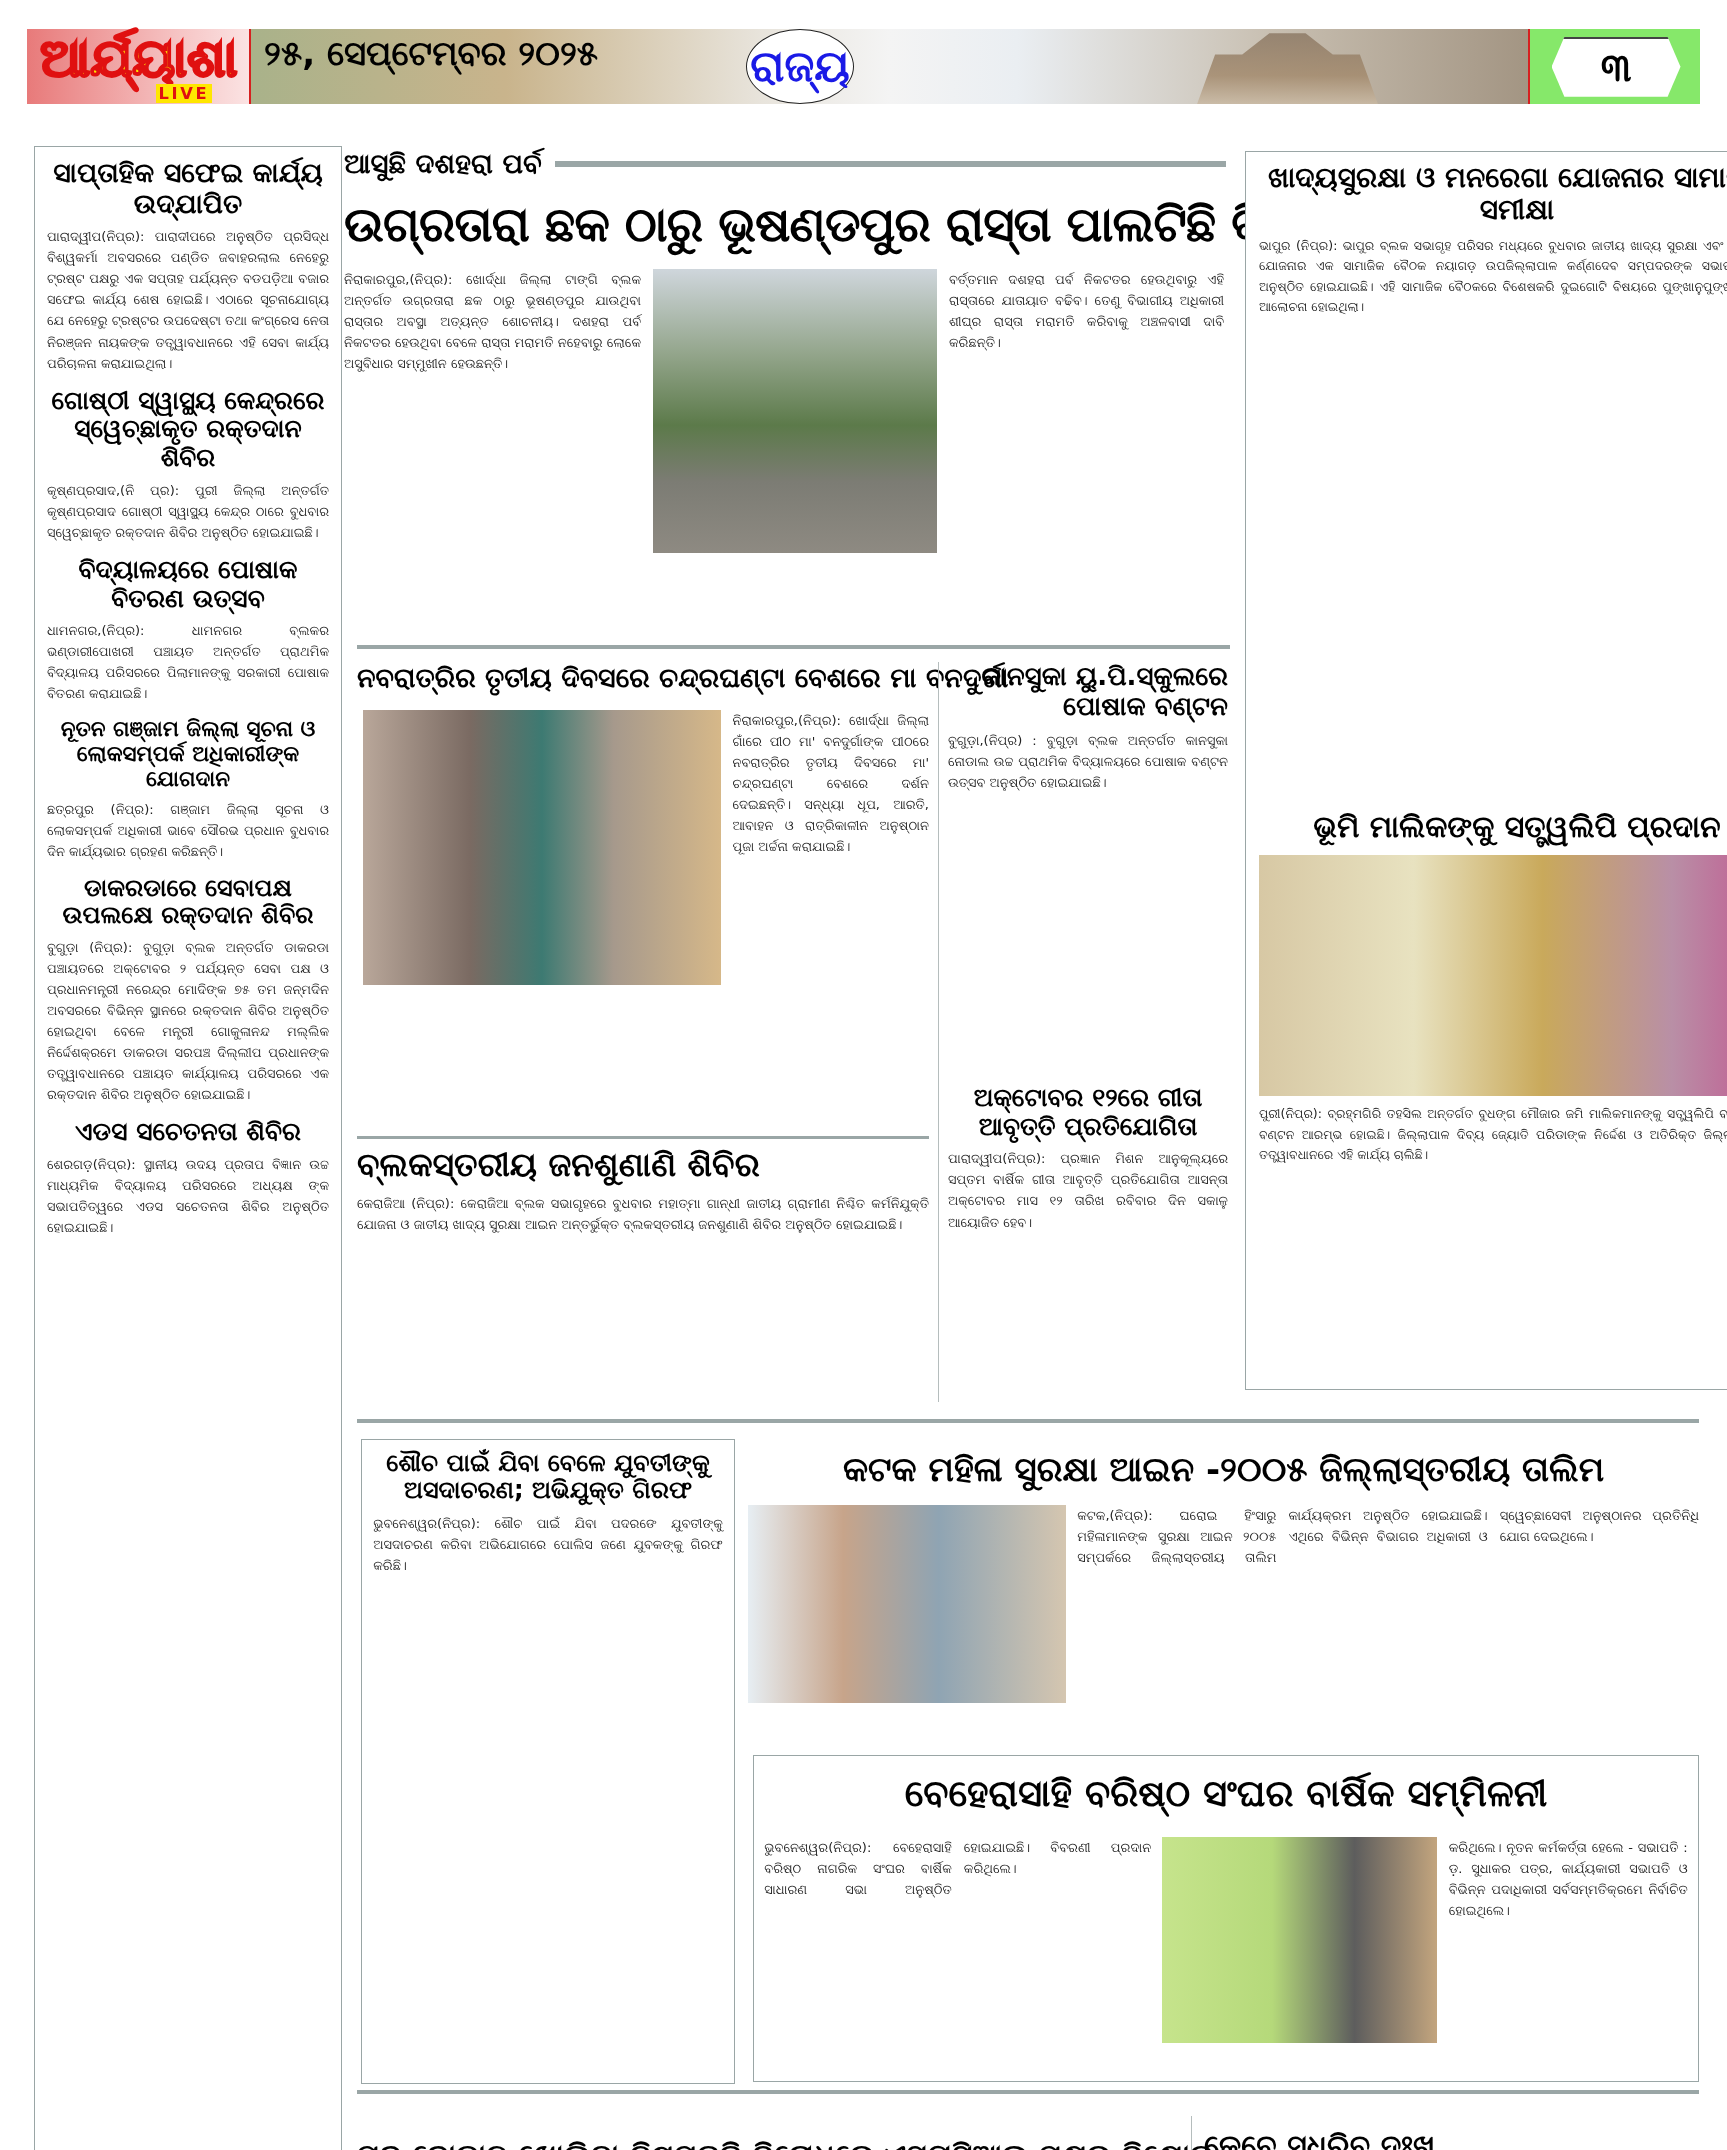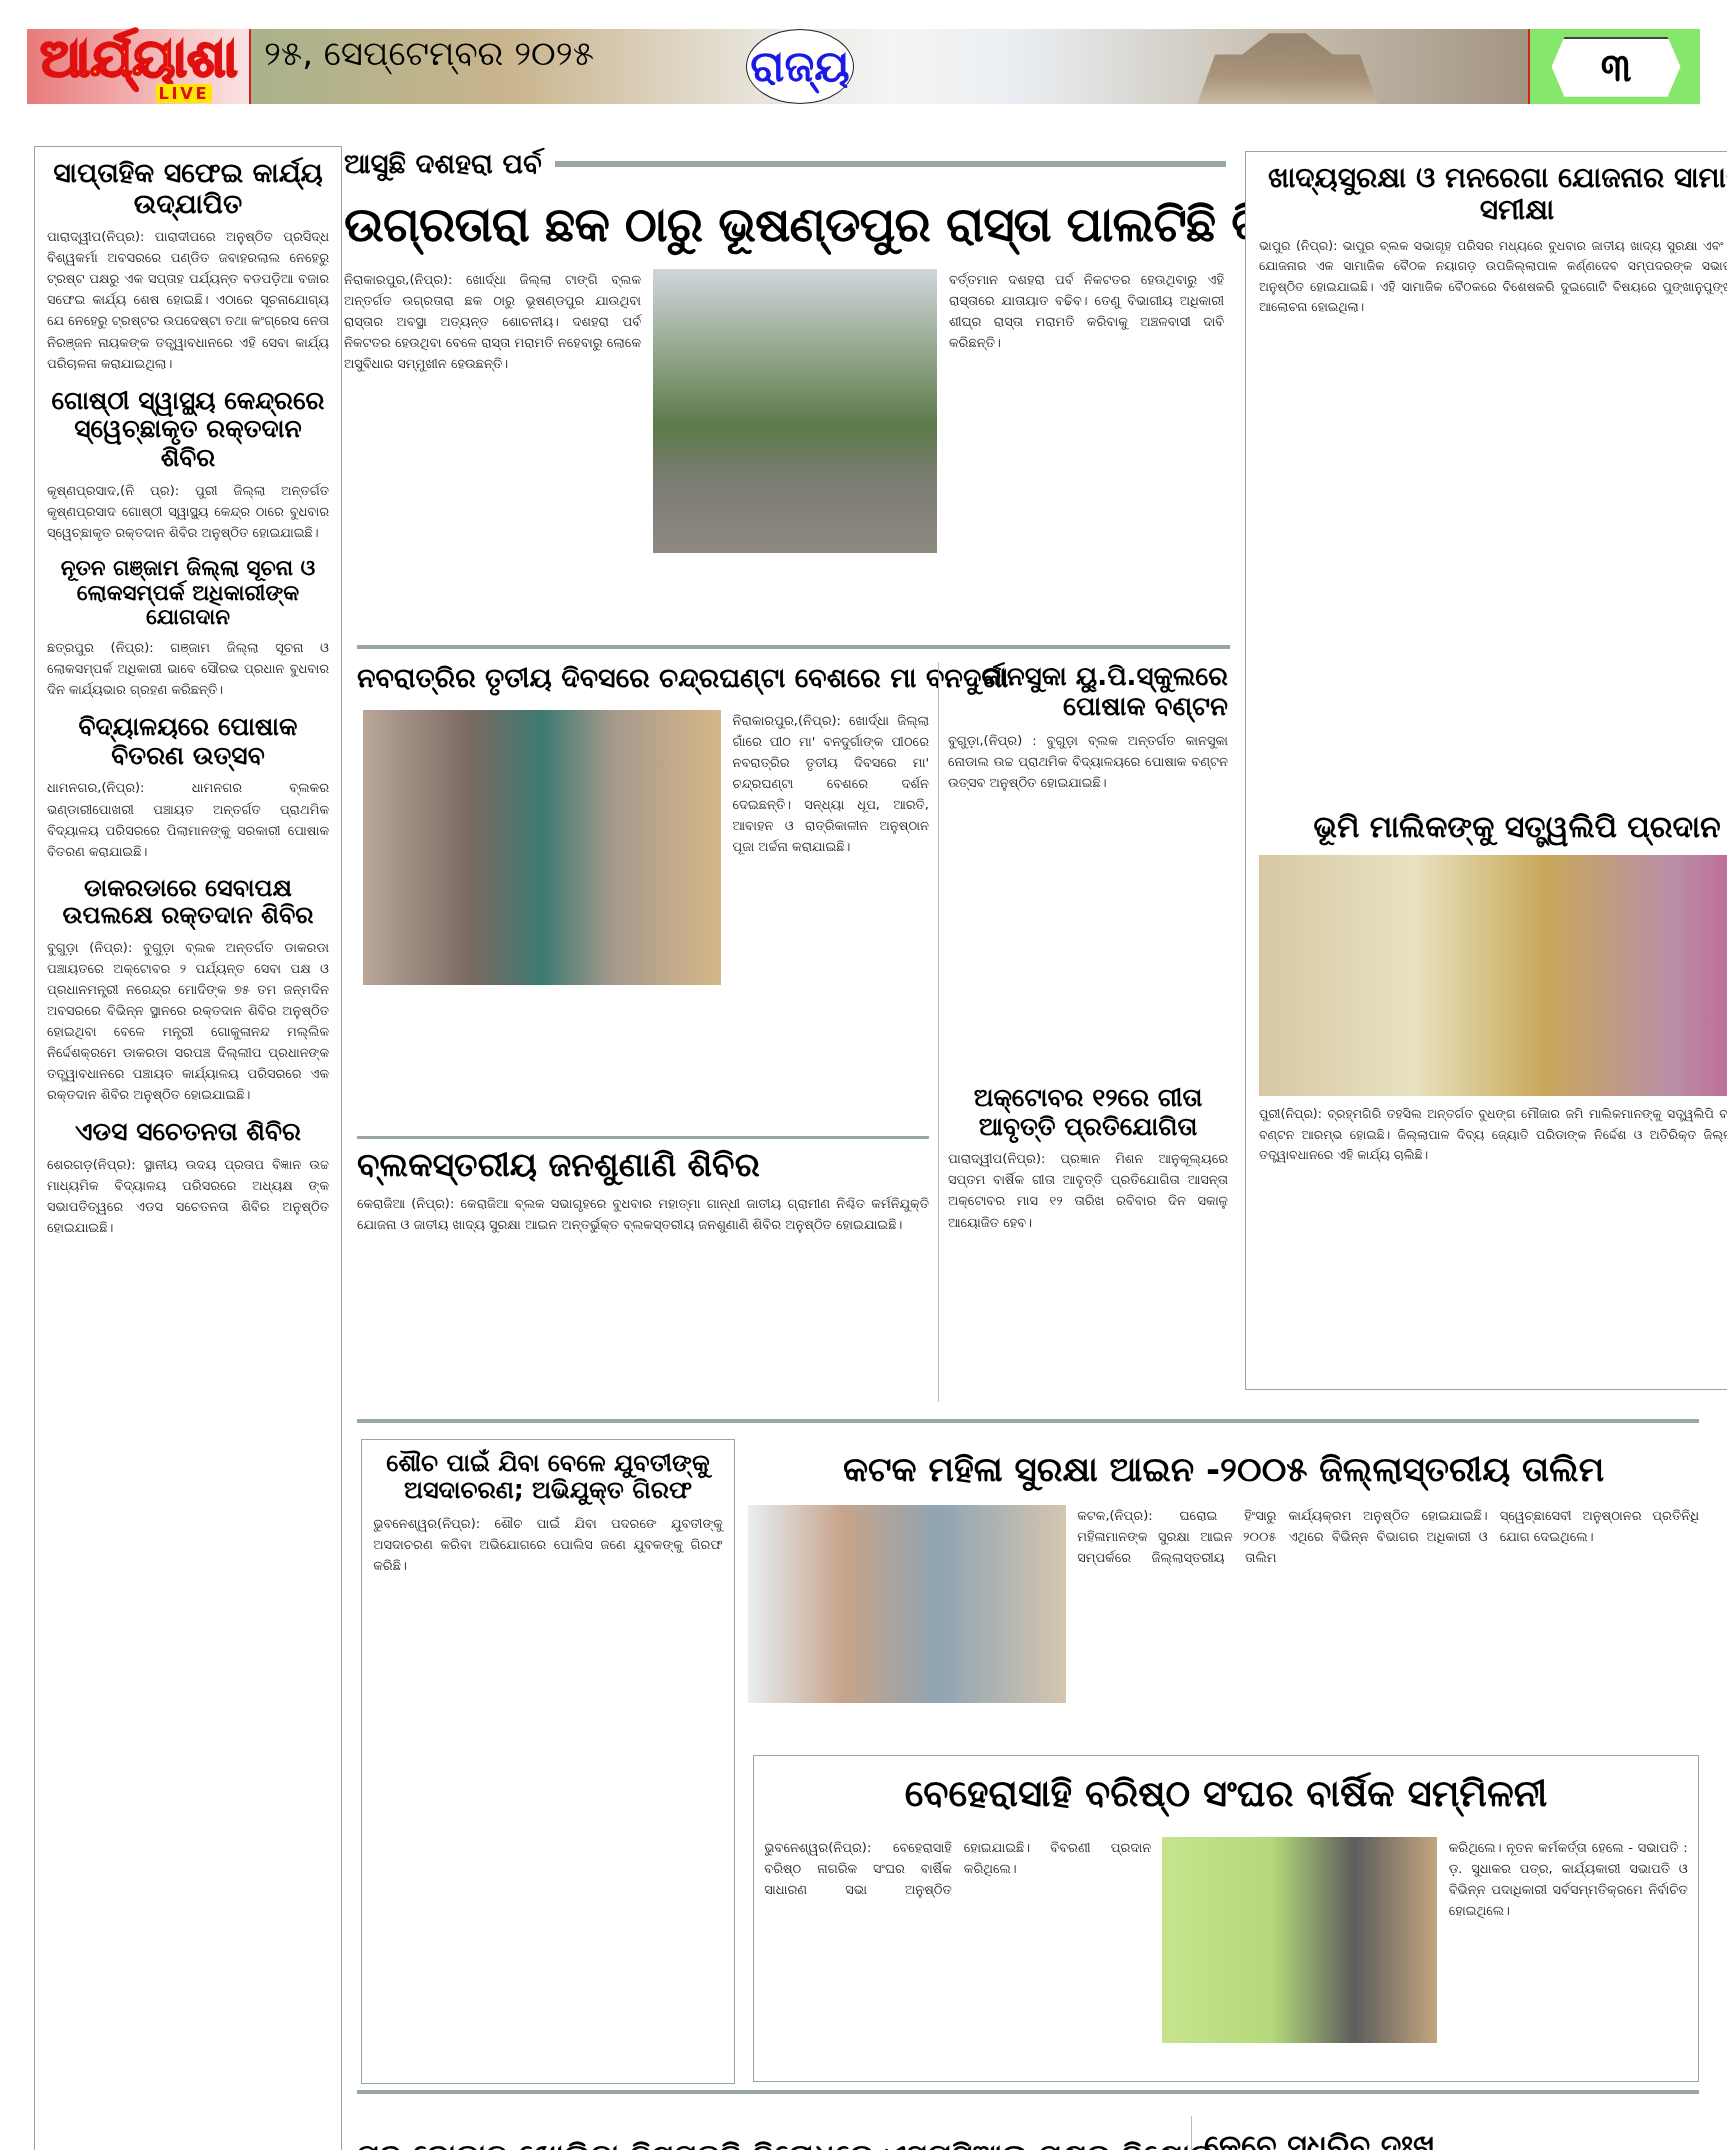--- a/index.html
+++ b/index.html
@@ -5,21 +5,21 @@
   * { box-sizing: border-box; margin: 0; padding: 0; }
   html, body { width: 1727px; height: 2667px; background: #ffffff; overflow: hidden; }
   body { font-family: "DejaVu Sans", sans-serif; color: #111; position: relative; }
 
   
   .masthead { position: absolute; left: 27px; top: 29px; width: 1673px; height: 75px; display: flex; }
   .logo-box { width: 224px; height: 100%; background: linear-gradient(90deg, #e87a7a 0%, #f6c6c6 70%, #fbe3e3 100%); position: relative; border-right: 2.6px solid #d62020; }
   .logo-text { position: absolute; left: 13px; top: 3.4px; font-size: 52px; font-weight: bold; color: #ffe600; -webkit-text-stroke: 2.2px #e01010; line-height: 1; }
   .logo-live { position: absolute; left: 129px; top: 55px; font-size: 16.3px; font-weight: bold; color: #e01010; background: #ffe600; padding: 0 2.6px; letter-spacing: 2.6px; }
   .banner { flex: 1; position: relative; background: linear-gradient(90deg, #a9b28a 0%, #c9b48c 20%, #e8e4dc 40%, #f4f4f4 50%, #eaeef2 60%, #c8bfb1 80%, #a39583 100%); }
-  .banner-date { position: absolute; left: 13px; top: 4.3px; font-size: 34px; font-weight: normal; color: #000; }
+  .banner-date { position: absolute; left: 13px; top: 4.3px; font-size: 34px; font-weight: bold; color: #000; }
   .section-oval { position: absolute; left: 495px; top: 0; width: 108px; height: 75px; border: 1.3px solid #222; border-radius: 50%; background: #fff; display: flex; align-items: center; justify-content: center; }
   .section-label { font-size: 43px; font-weight: bold; color: #1a1ae6; }
   .temple { position: absolute; left: 946px; top: 4.3px; width: 181px; height: 71px; background: linear-gradient(180deg, #8d7a66 0%, #a38a6d 60%, #c9b9a3 100%); clip-path: polygon(40% 0, 60% 0, 75% 30%, 90% 30%, 100% 100%, 0 100%, 10% 30%, 25% 30%); opacity: .85; }
   .page-box { width: 172px; height: 100%; background: #86e86a; border-left: 2.6px solid #d62020; position: relative; }
   .page-hex { position: absolute; left: 21.5px; top: 7.7px; width: 129px; height: 60px; background: #fff; clip-path: polygon(10% 0, 90% 0, 100% 50%, 90% 100%, 10% 100%, 0 50%); display: flex; align-items: center; justify-content: center; border-top: 2.2px solid #444; }
   .page-num { font-size: 39px; font-weight: bold; color: #000; }
 
   
   .block { position: absolute; }
   .boxed { border: 1.7px solid #9aa6a6; background: #fff; }
@@ -56,26 +56,26 @@
 <div class="block boxed" style="left:34px; top:146px; width:308px; height:2417px; padding:10.3px 12px;">
   <div style="margin-bottom:13px;">
     <div class="hl" style="font-size:27px;">ସାପ୍ତାହିକ ସଫେଇ କାର୍ଯ୍ୟ ଉଦ୍‌ଯାପିତ</div>
     <div class="body" style="margin-top:6.9px;">ପାରାଦ୍ୱୀପ(ନିପ୍ର): ପାରାଦୀପରେ ଅନୁଷ୍ଠିତ ପ୍ରସିଦ୍ଧ ବିଶ୍ୱକର୍ମା ଅବସରରେ ପଣ୍ଡିତ ଜବାହରଲାଲ ନେହେରୁ ଟ୍ରଷ୍ଟ ପକ୍ଷରୁ ଏକ ସପ୍ତାହ ପର୍ଯ୍ୟନ୍ତ ବଡପଡ଼ିଆ ବଜାର ସଫେଇ କାର୍ଯ୍ୟ ଶେଷ ହୋଇଛି। ଏଠାରେ ସୂଚନାଯୋଗ୍ୟ ଯେ ନେହେରୁ ଟ୍ରଷ୍ଟର ଉପଦେଷ୍ଟା ତଥା କଂଗ୍ରେସ ନେତା ନିରଞ୍ଜନ ନାୟକଙ୍କ ତତ୍ତ୍ୱାବଧାନରେ ଏହି ସେବା କାର୍ଯ୍ୟ ପରିଚାଳନା କରାଯାଇଥିଲା।</div>
   </div>
   <div style="margin-bottom:13px;">
     <div class="hl" style="font-size:25px;">ଗୋଷ୍ଠୀ ସ୍ୱାସ୍ଥ୍ୟ କେନ୍ଦ୍ରରେ ସ୍ୱେଚ୍ଛାକୃତ ରକ୍ତଦାନ ଶିବିର</div>
     <div class="body" style="margin-top:6.9px;">କୃଷ୍ଣପ୍ରସାଦ,(ନି ପ୍ର): ପୁରୀ ଜିଲ୍ଲା ଅନ୍ତର୍ଗତ କୃଷ୍ଣପ୍ରସାଦ ଗୋଷ୍ଠୀ ସ୍ୱାସ୍ଥ୍ୟ କେନ୍ଦ୍ର ଠାରେ ବୁଧବାର ସ୍ୱେଚ୍ଛାକୃତ ରକ୍ତଦାନ ଶିବିର ଅନୁଷ୍ଠିତ ହୋଇଯାଇଛି।</div>
   </div>
   <div style="margin-bottom:13px;">
+    <div class="hl" style="font-size:25px;">ବିଦ୍ୟାଳୟରେ ପୋଷାକ ବିତରଣ ଉତ୍ସବ</div>
+    <div class="body" style="margin-top:6.9px;">ଧାମନଗର,(ନିପ୍ର): ଧାମନଗର ବ୍ଲକର ଭଣ୍ଡାରୀପୋଖରୀ ପଞ୍ଚାୟତ ଅନ୍ତର୍ଗତ ପ୍ରାଥମିକ ବିଦ୍ୟାଳୟ ପରିସରରେ ପିଲାମାନଙ୍କୁ ସରକାରୀ ପୋଷାକ ବିତରଣ କରାଯାଇଛି।</div>
+  </div>
+  <div style="margin-bottom:13px;">
     <div class="hl" style="font-size:21.5px;">ନୂତନ ଗଞ୍ଜାମ ଜିଲ୍ଲା ସୂଚନା ଓ ଲୋକସମ୍ପର୍କ ଅଧିକାରୀଙ୍କ ଯୋଗଦାନ</div>
     <div class="body" style="margin-top:6.9px;">ଛତ୍ରପୁର (ନିପ୍ର): ଗଞ୍ଜାମ ଜିଲ୍ଲା ସୂଚନା ଓ ଲୋକସମ୍ପର୍କ ଅଧିକାରୀ ଭାବେ ସୌରଭ ପ୍ରଧାନ ବୁଧବାର ଦିନ କାର୍ଯ୍ୟଭାର ଗ୍ରହଣ କରିଛନ୍ତି।</div>
-  </div>
-  <div style="margin-bottom:13px;">
-    <div class="hl" style="font-size:25px;">ବିଦ୍ୟାଳୟରେ ପୋଷାକ ବିତରଣ ଉତ୍ସବ</div>
-    <div class="body" style="margin-top:6.9px;">ଧାମନଗର,(ନିପ୍ର): ଧାମନଗର ବ୍ଲକର ଭଣ୍ଡାରୀପୋଖରୀ ପଞ୍ଚାୟତ ଅନ୍ତର୍ଗତ ପ୍ରାଥମିକ ବିଦ୍ୟାଳୟ ପରିସରରେ ପିଲାମାନଙ୍କୁ ସରକାରୀ ପୋଷାକ ବିତରଣ କରାଯାଇଛି।</div>
   </div>
   <div style="margin-bottom:13px;">
     <div class="hl" style="font-size:24px;">ଡାକରଡାରେ ସେବାପକ୍ଷ ଉପଲକ୍ଷେ ରକ୍ତଦାନ ଶିବିର</div>
     <div class="body" style="margin-top:6.9px;">ବୁଗୁଡ଼ା (ନିପ୍ର): ବୁଗୁଡ଼ା ବ୍ଲକ ଅନ୍ତର୍ଗତ ଡାକରଡା ପଞ୍ଚାୟତରେ ଅକ୍ଟୋବର ୨ ପର୍ଯ୍ୟନ୍ତ ସେବା ପକ୍ଷ ଓ ପ୍ରଧାନମନ୍ତ୍ରୀ ନରେନ୍ଦ୍ର ମୋଦିଙ୍କ ୭୫ ତମ ଜନ୍ମଦିନ ଅବସରରେ ବିଭିନ୍ନ ସ୍ଥାନରେ ରକ୍ତଦାନ ଶିବିର ଅନୁଷ୍ଠିତ ହୋଇଥିବା ବେଳେ ମନ୍ତ୍ରୀ ଗୋକୁଳାନନ୍ଦ ମଲ୍ଲିକ ନିର୍ଦ୍ଦେଶକ୍ରମେ ଡାକରଡା ସରପଞ୍ଚ ଦିଲ୍ଲୀପ ପ୍ରଧାନଙ୍କ ତତ୍ତ୍ୱାବଧାନରେ ପଞ୍ଚାୟତ କାର୍ଯ୍ୟାଳୟ ପରିସରରେ ଏକ ରକ୍ତଦାନ ଶିବିର ଅନୁଷ୍ଠିତ ହୋଇଯାଇଛି।</div>
   </div>
   <div>
     <div class="hl" style="font-size:25px;">ଏଡସ ସଚେତନତା ଶିବିର</div>
     <div class="body" style="margin-top:6.9px;">ଶେରଗଡ଼(ନିପ୍ର): ସ୍ଥାନୀୟ ଉଦୟ ପ୍ରତାପ ବିଜ୍ଞାନ ଉଚ୍ଚ ମାଧ୍ୟମିକ ବିଦ୍ୟାଳୟ ପରିସରରେ ଅଧ୍ୟକ୍ଷ ଙ୍କ ସଭାପତିତ୍ୱରେ ଏଡସ ସଚେତନତା ଶିବିର ଅନୁଷ୍ଠିତ ହୋଇଯାଇଛି।</div>
   </div>
 </div>

